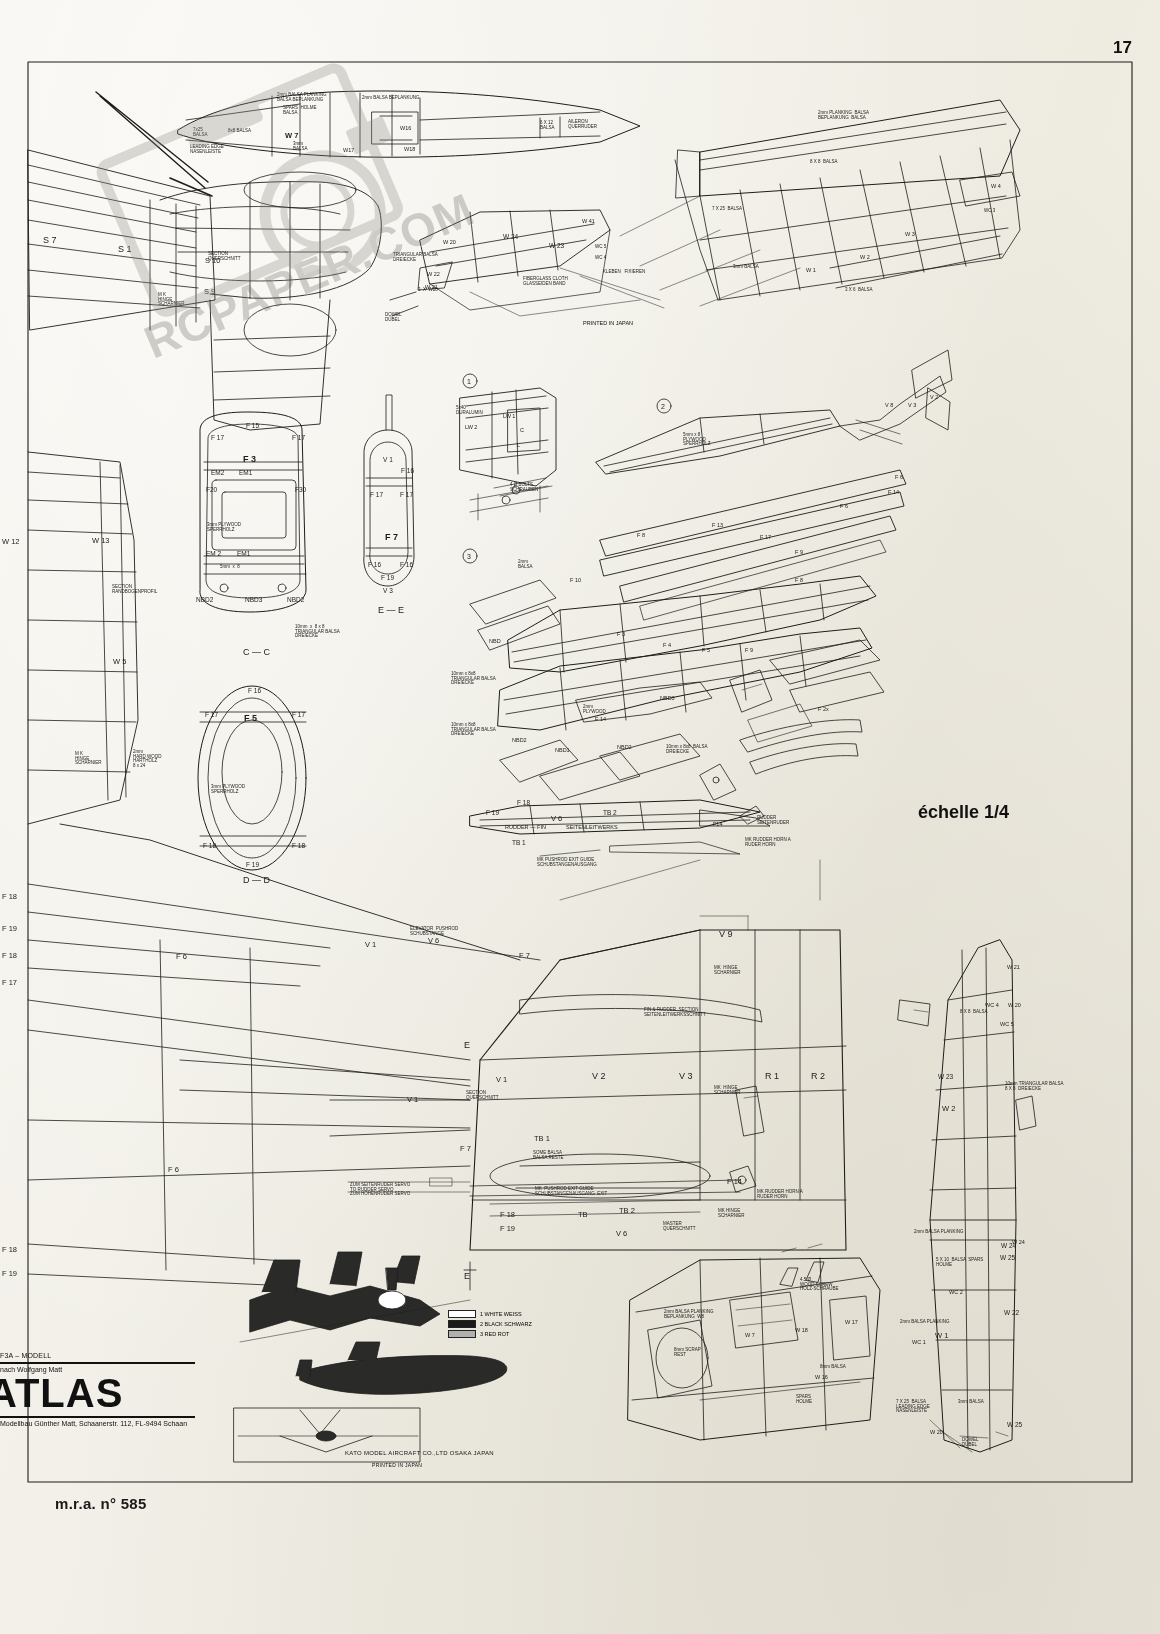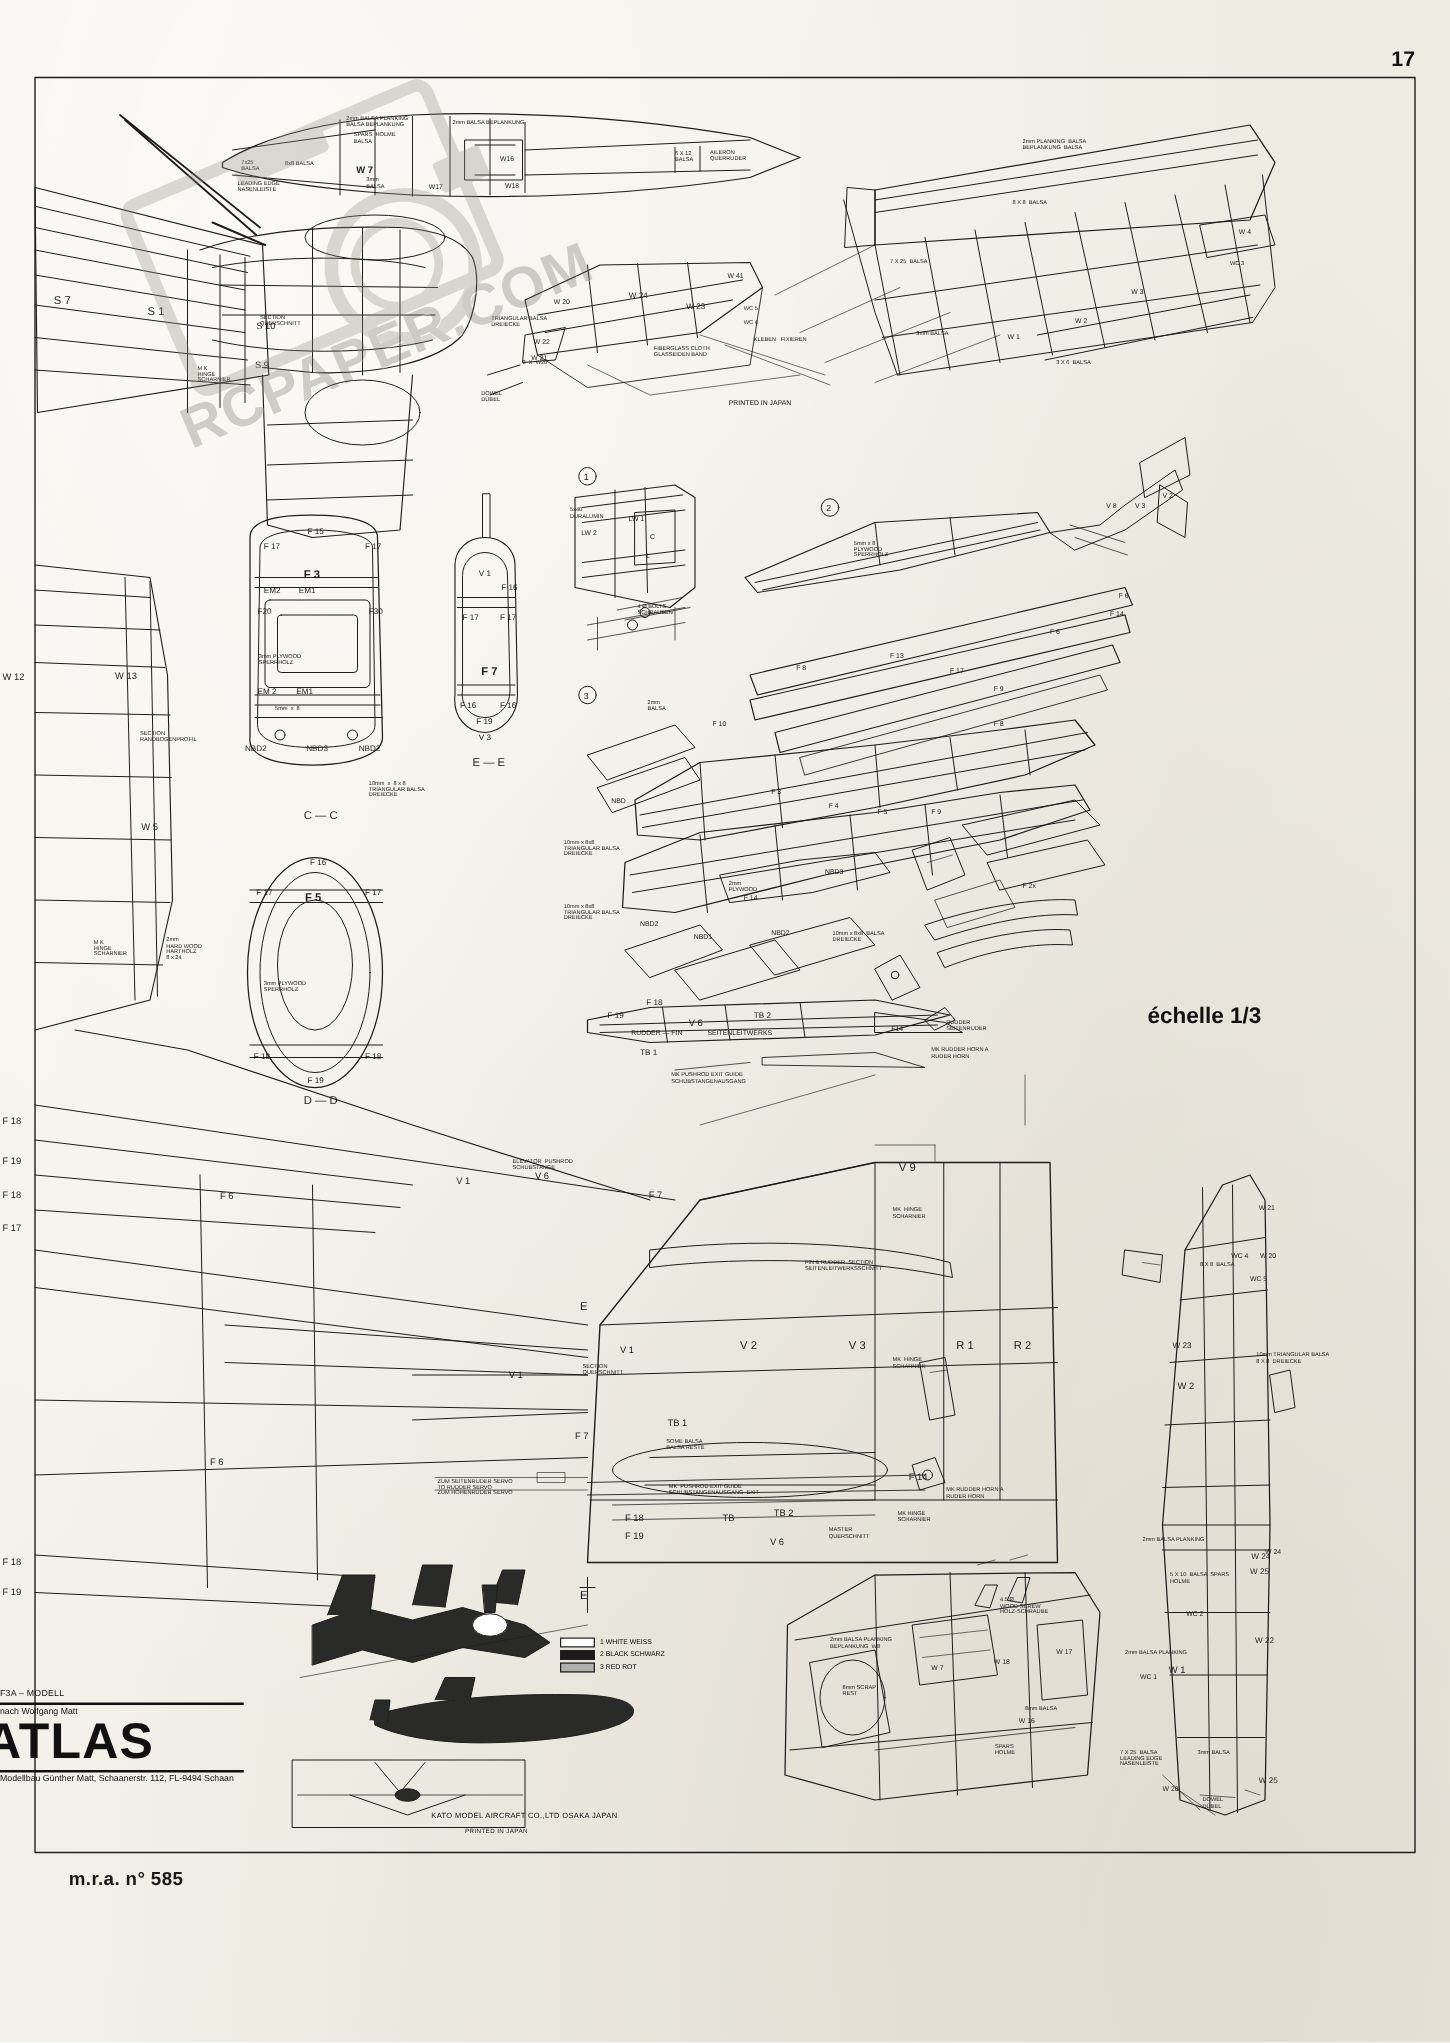--- a/index.html
+++ b/index.html
@@ -602,21 +602,21 @@
 NASENLEISTE</div>
       <div class="lbl s4" style="left: 958px; top: 1400px;">3mm BALSA</div>
       <div class="lbl s4" style="left: 936px; top: 1258px;">5 X 10  BALSA  SPARS
 HOLME</div>
       <div class="lbl s4" style="left: 962px; top: 1438px;">DOWEL
 DÜBEL</div>
     </div>
 
   <div class="pg-num">17</div>
 
-  <div class="scale-note">échelle 1/3</div>
+  <div class="scale-note">échelle 1/4</div>
 
   <div class="pij">PRINTED IN JAPAN</div>
 
   <div class="footer-ref">m.r.a. n° 585</div>
 
   <div class="credit">KATO MODEL AIRCRAFT CO.,LTD   OSAKA JAPAN</div>
   <div class="credit2">PRINTED IN JAPAN</div>
 
   <div class="keybox">
     <div class="keyrow">

